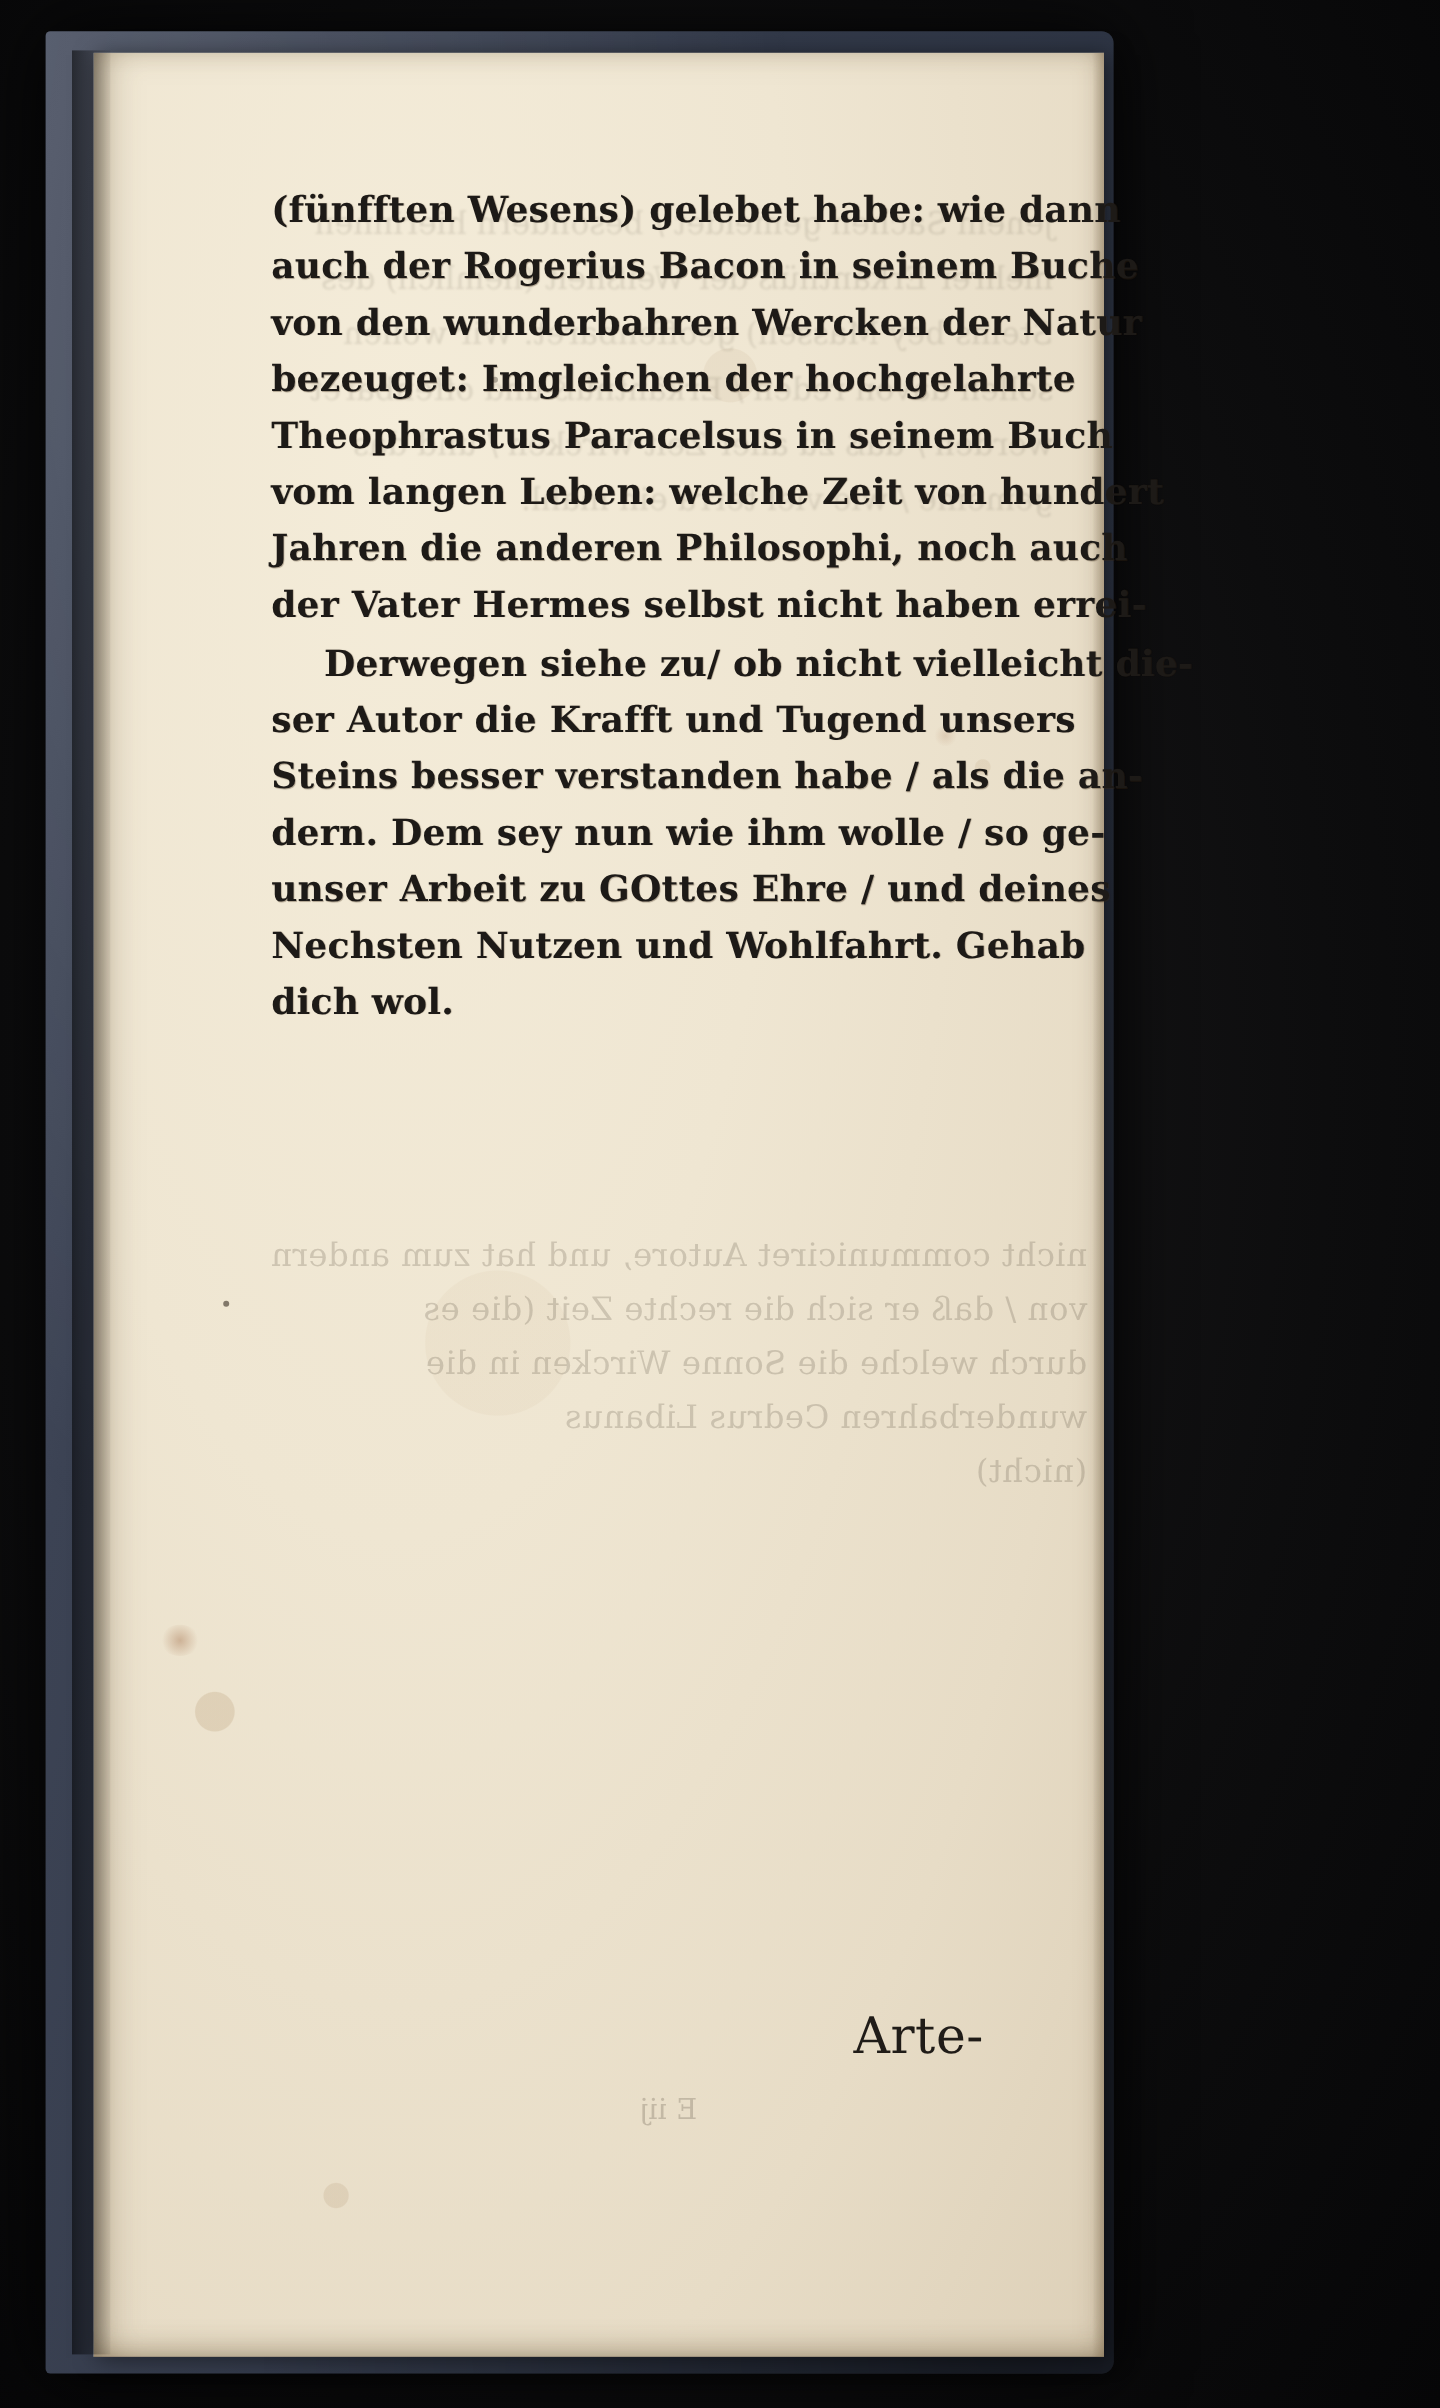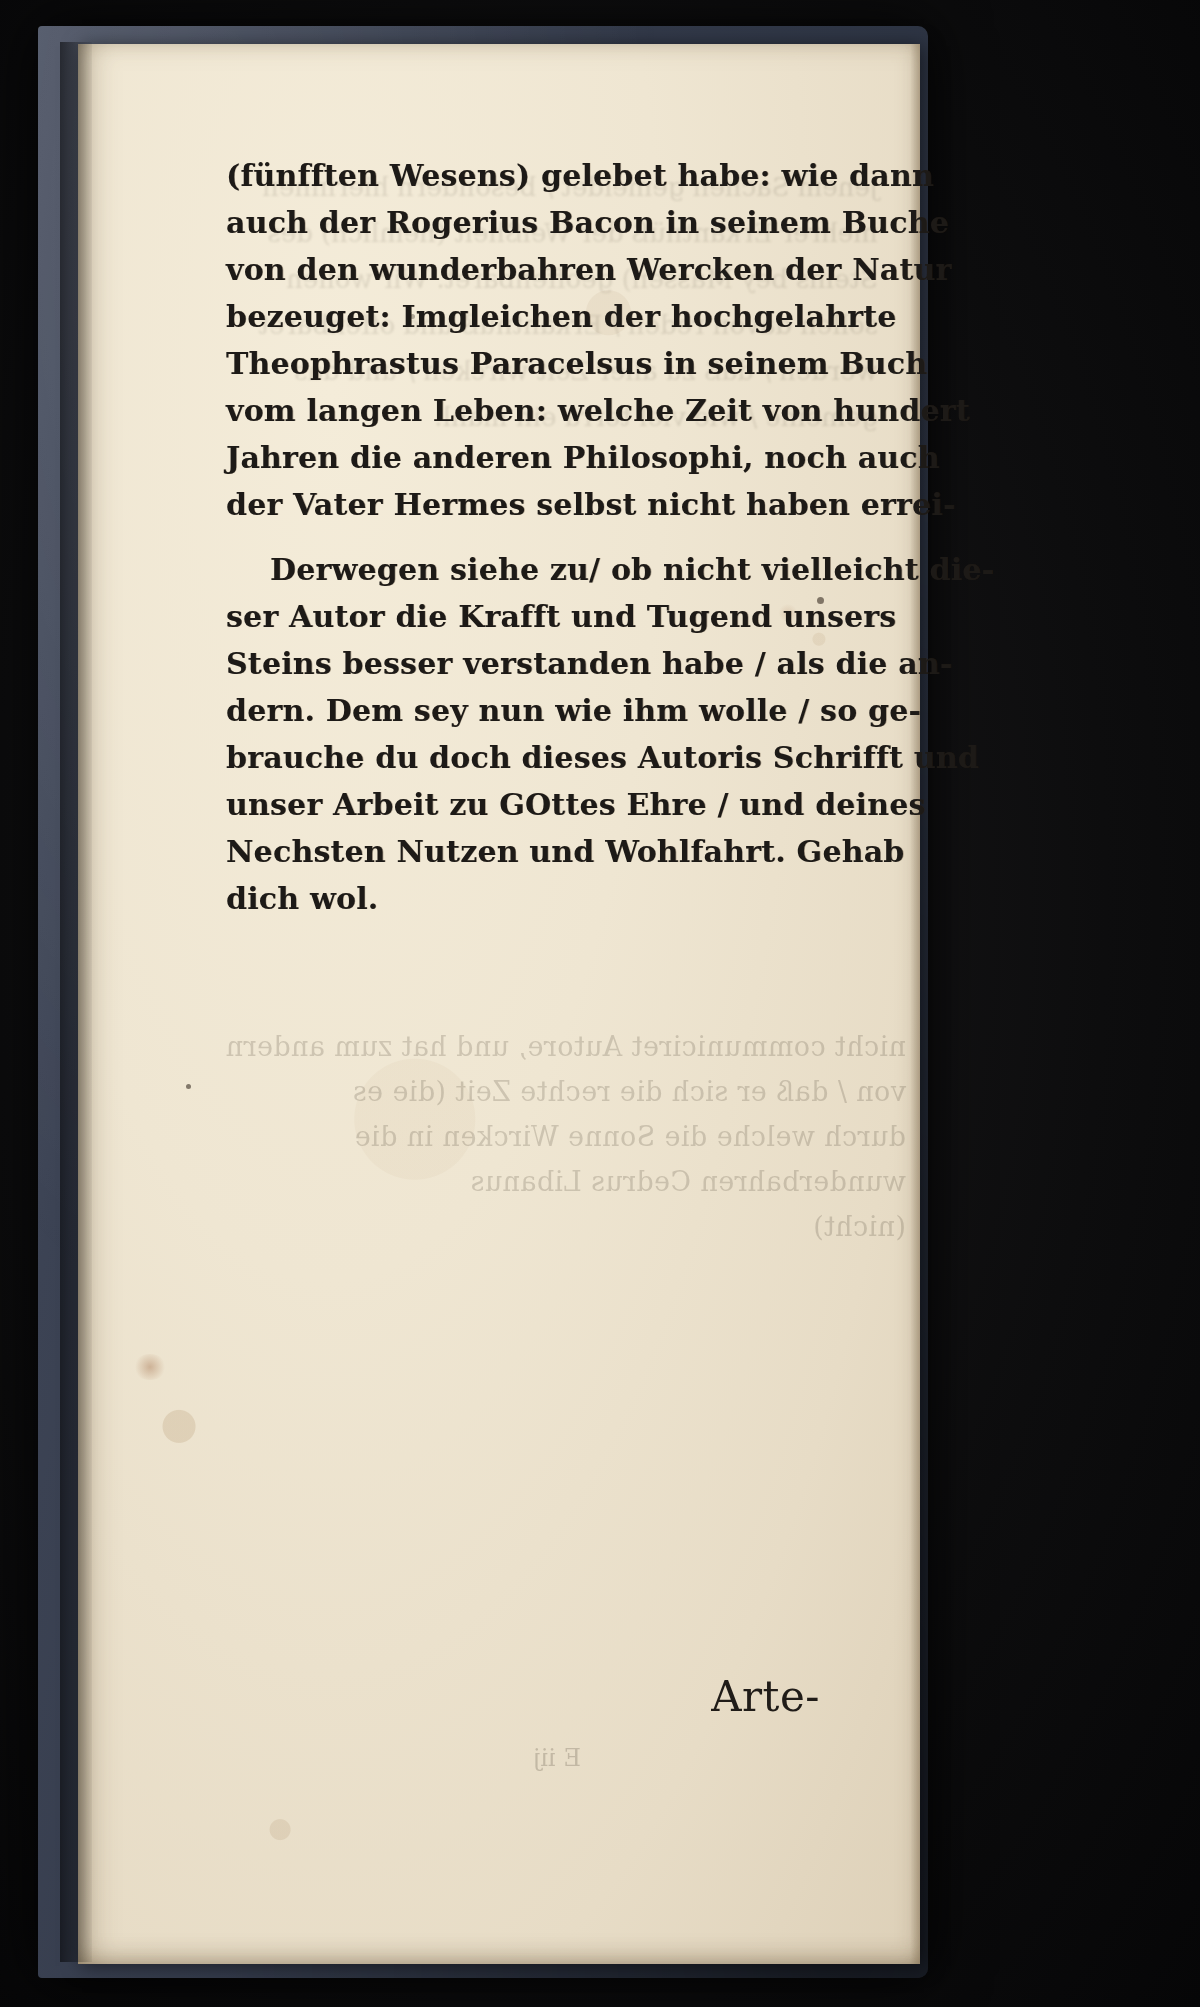--- a/index.html
+++ b/index.html
@@ -149,21 +149,21 @@
     top: 108px;
     width: 690px;
     color: #1d1a17;
     font-family: "DejaVu Serif", serif;
     font-size: 30px;
     line-height: 47px;
     text-align: justify;
     text-shadow: 0.6px 0.4px 0.6px rgba(60,40,20,0.35);
   }
   .para { margin: 0; }
-  .para + .para { margin-top: 18px; }
+  .para + .para { margin-top: 2px; }
   .indent { display: inline-block; width: 44px; }
 
   
   .fraktur {
     font-weight: 700;
     letter-spacing: 0.2px;
   }
   .line { display: block; white-space: nowrap; }
   .line.just {
     display: flex;
@@ -256,21 +256,20 @@
         <span class="line">vom langen Leben: welche Zeit von hundert</span>
         <span class="line">Jahren die anderen Philosophi, noch auch</span>
         <span class="line">der Vater Hermes selbst nicht haben errei-</span>
       </p>
 
       <p class="para fraktur">
         <span class="line"><span class="indent"></span><span>Derwegen siehe zu/ ob nicht vielleicht die-</span></span>
         <span class="line">ser Autor die Krafft und Tugend unsers</span>
         <span class="line">Steins besser verstanden habe / als die an-</span>
         <span class="line">dern.    Dem sey nun wie ihm wolle / so ge-</span>
-        <span class="line">brauche du doch dieses Autoris Schrifft und</span>
         <span class="line">unser Arbeit zu GOttes Ehre / und deines</span>
         <span class="line">Nechsten Nutzen und Wohlfahrt. Gehab</span>
         <span class="line">dich wol.</span>
       </p>
 
     </div>
 
     <div class="catchword">Arte-</div>
     <div class="signature">E iij</div>
   </div>

